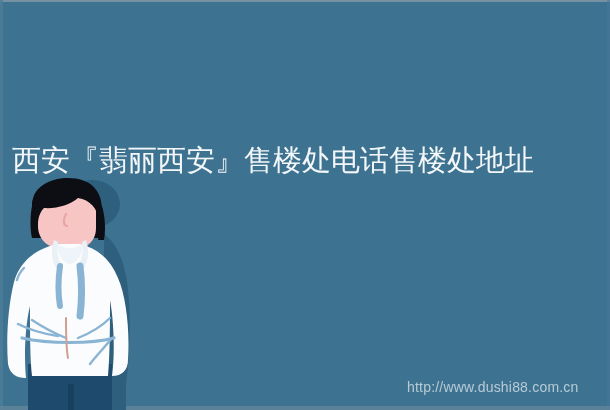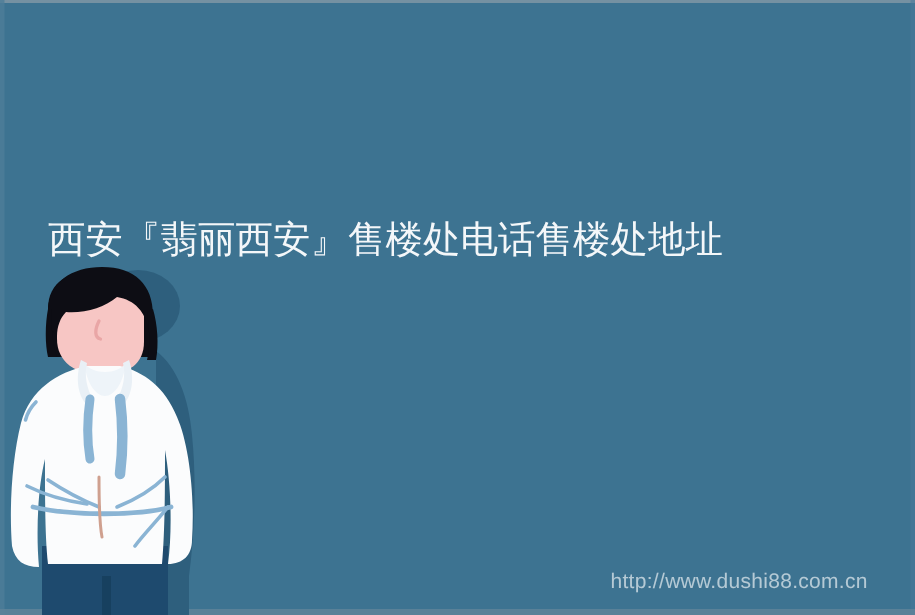--- a/index.html
+++ b/index.html
@@ -33,25 +33,25 @@
   }
   .edge-right {
     position: absolute; right: 0; top: 0; width: 3px; height: 410px;
     background: #48799a;
     opacity: .55;
   }
 
   
   .title {
     position: absolute;
-    left: 32px;
+    left: 12px;
     top: 141px;
     width: 572px;
     color: #f4f7f9;
-    font-size: 25px;
+    font-size: 29px;
     line-height: 38px;
     letter-spacing: 0px;
     white-space: nowrap;
     font-weight: 400;
   }
 
   
   .watermark {
     position: absolute;
     left: 407px;

